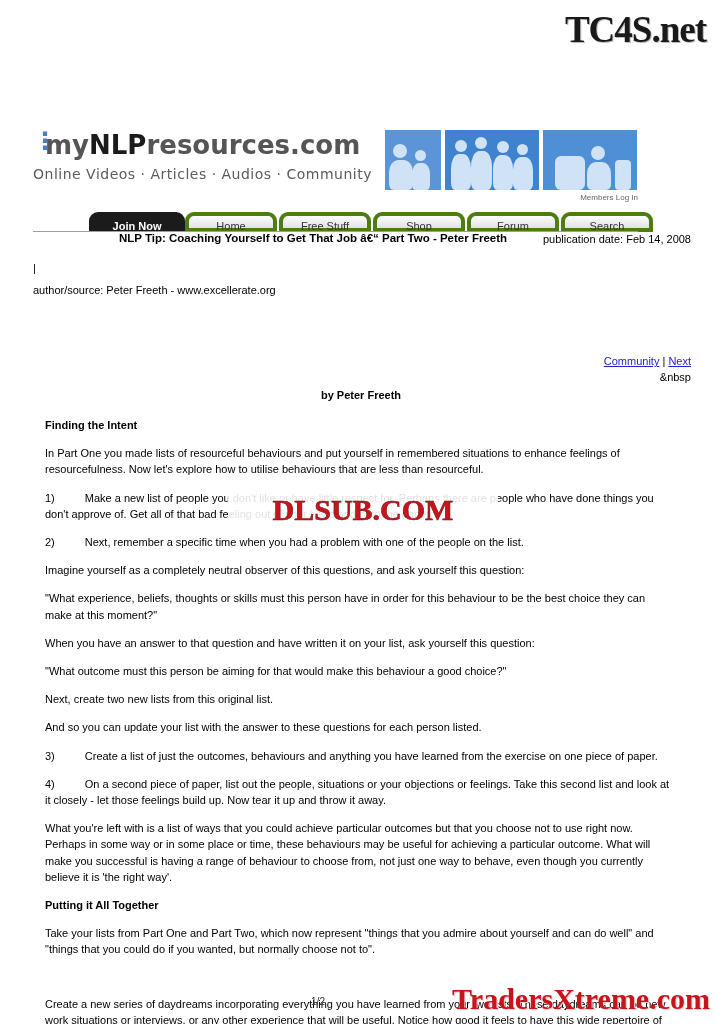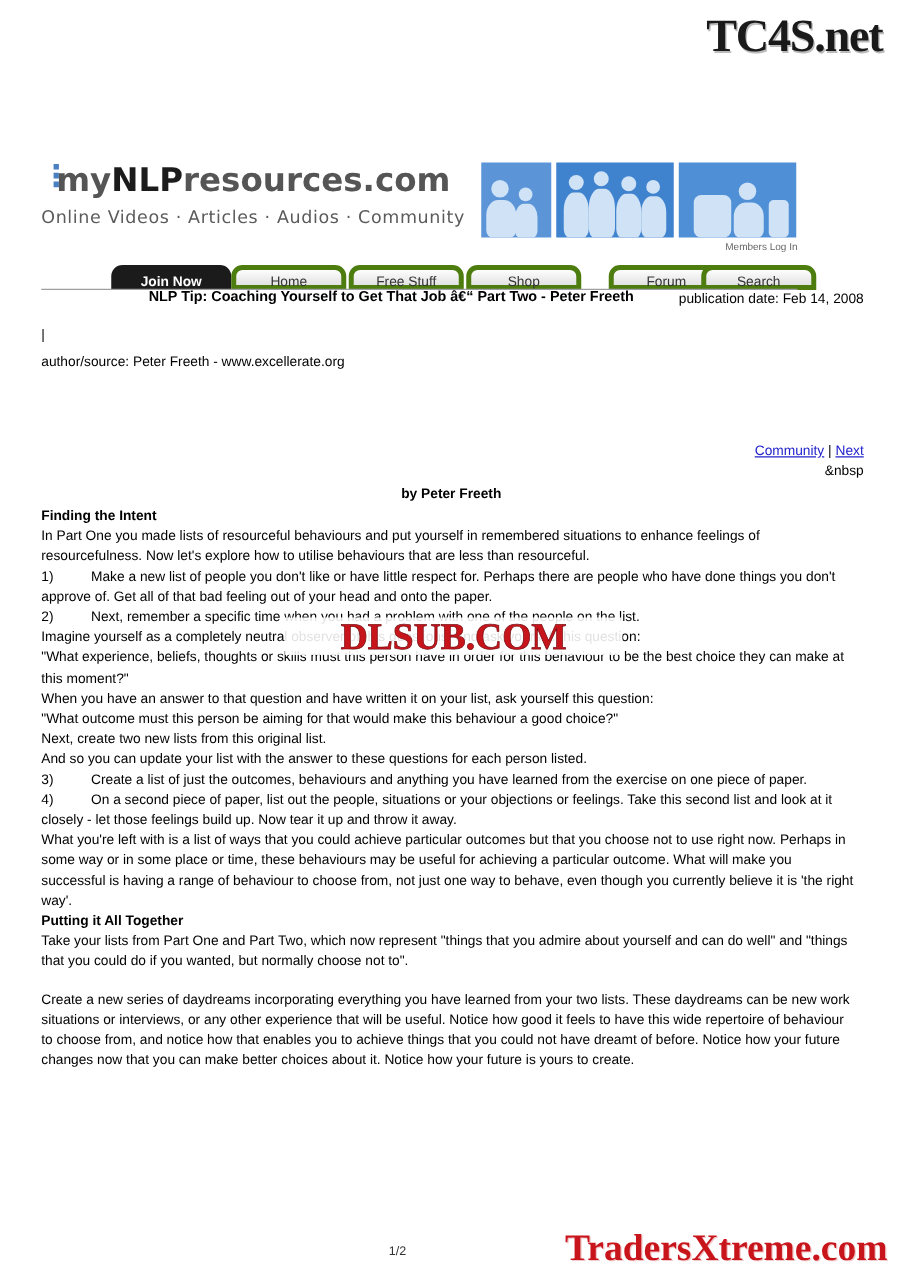--- a/index.html
+++ b/index.html
@@ -193,21 +193,21 @@
   
   .body {
     position: absolute;
     left: 33px;
     top: 405px;
     width: 652px;
     font-size: 11px;
     line-height: 16.2px;
     text-align: left;
   }
-  .body p { margin: 0; }
+  .body p { margin: 12px; }
   .body .h { font-weight: bold; }
   .body .sp { height: 14px; }
   .indent-num {
     display: inline-block;
     width: 30px;
   }
   b { font-weight: normal; }
   
   .dlsub {
     position: absolute;
@@ -295,21 +295,21 @@
       </div>
     </div>
 
     <div class="members">Members Log In</div>
 
     <div class="nav">
       <div class="tab join" style="left:56px; width:96px;">Join Now</div>
       <div class="tab" style="left:152px; width:92px;">Home</div>
       <div class="tab" style="left:246px; width:92px;">Free Stuff</div>
       <div class="tab" style="left:340px; width:92px;">Shop</div>
-      <div class="tab" style="left:454px; width:92px;">Forum</div>
+      <div class="tab" style="left:434px; width:92px;">Forum</div>
       <div class="tab" style="left:528px; width:92px;">Search</div>
     </div>
     <div class="nav-rule"></div>
   </div>
 
   <div class="art-title">NLP Tip: Coaching Yourself to Get That Job â€“ Part Two - Peter Freeth</div>
   <div class="pubdate">publication date: Feb 14, 2008</div>
   <div class="pipe">|</div>
   <div class="authsrc">author/source: Peter Freeth - www.excellerate.org</div>
 

